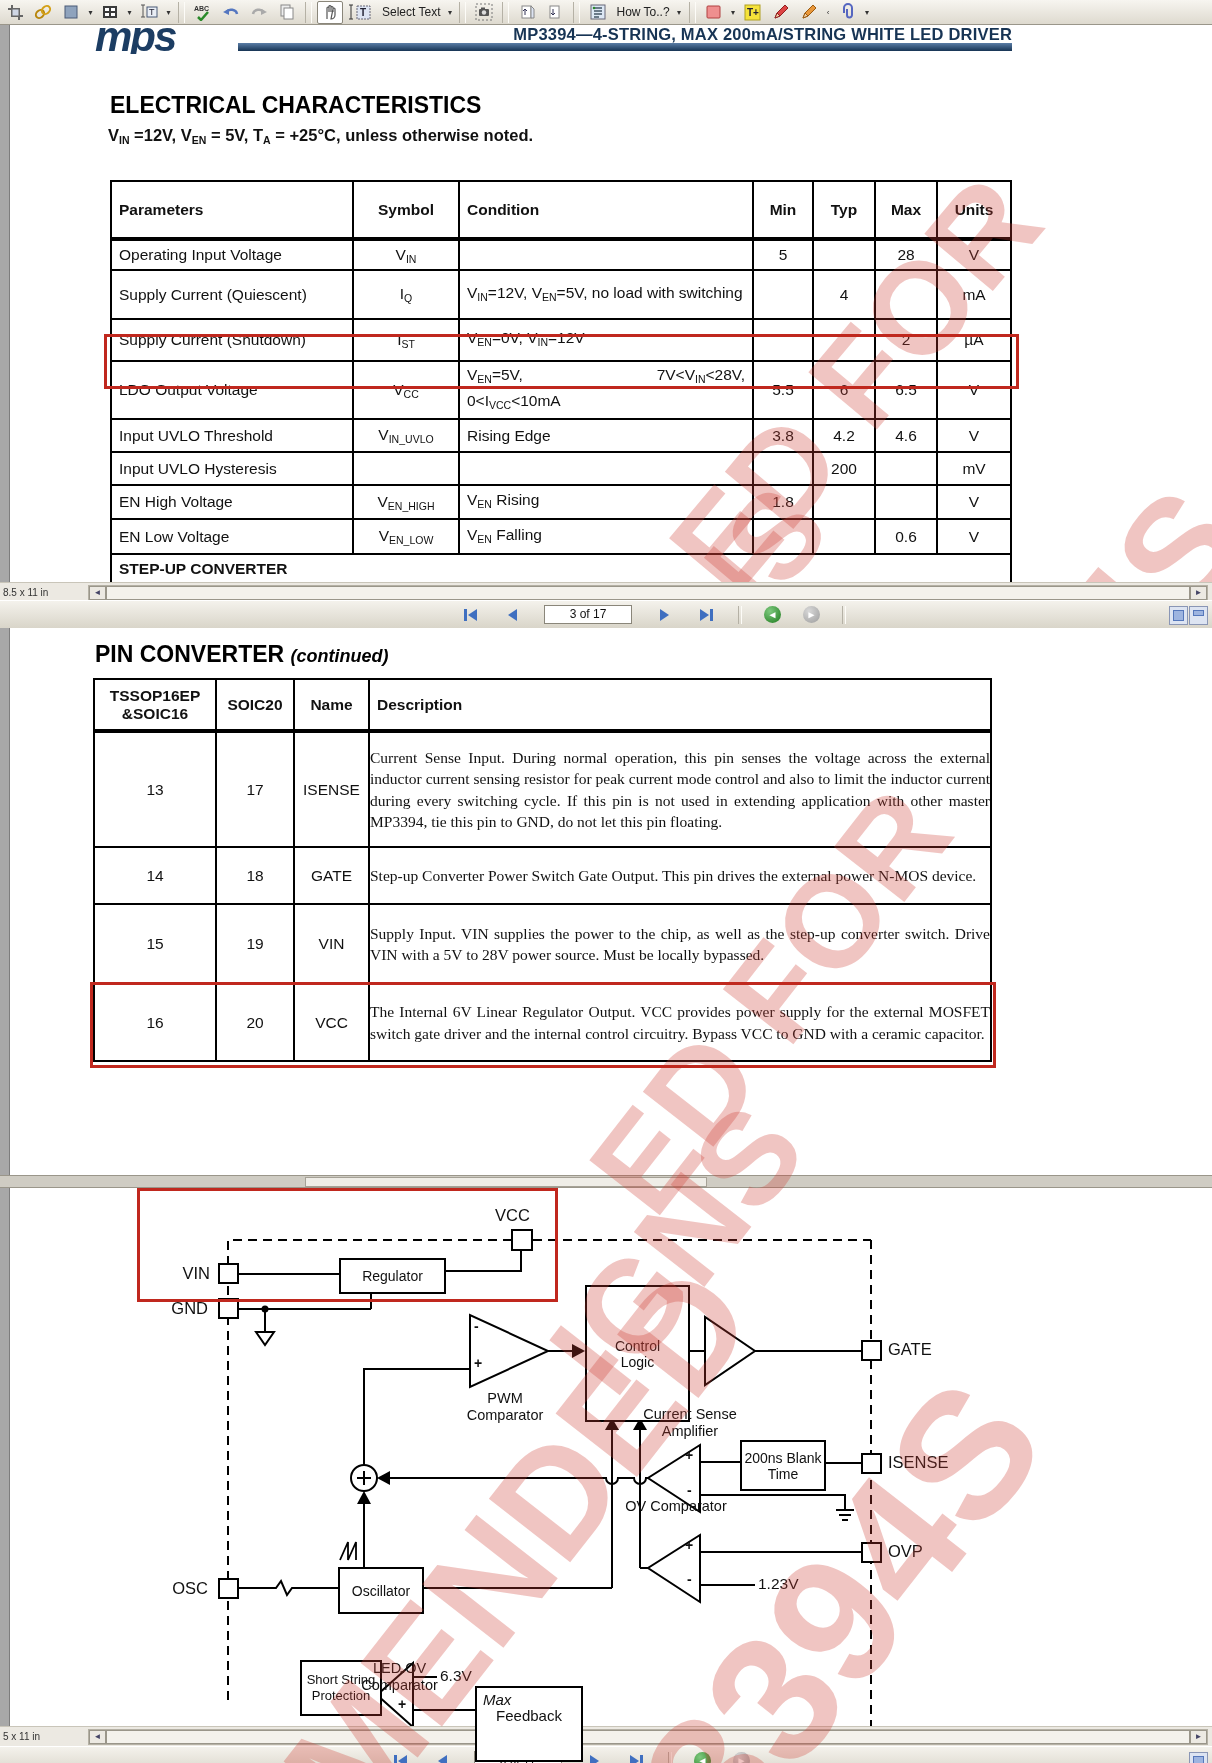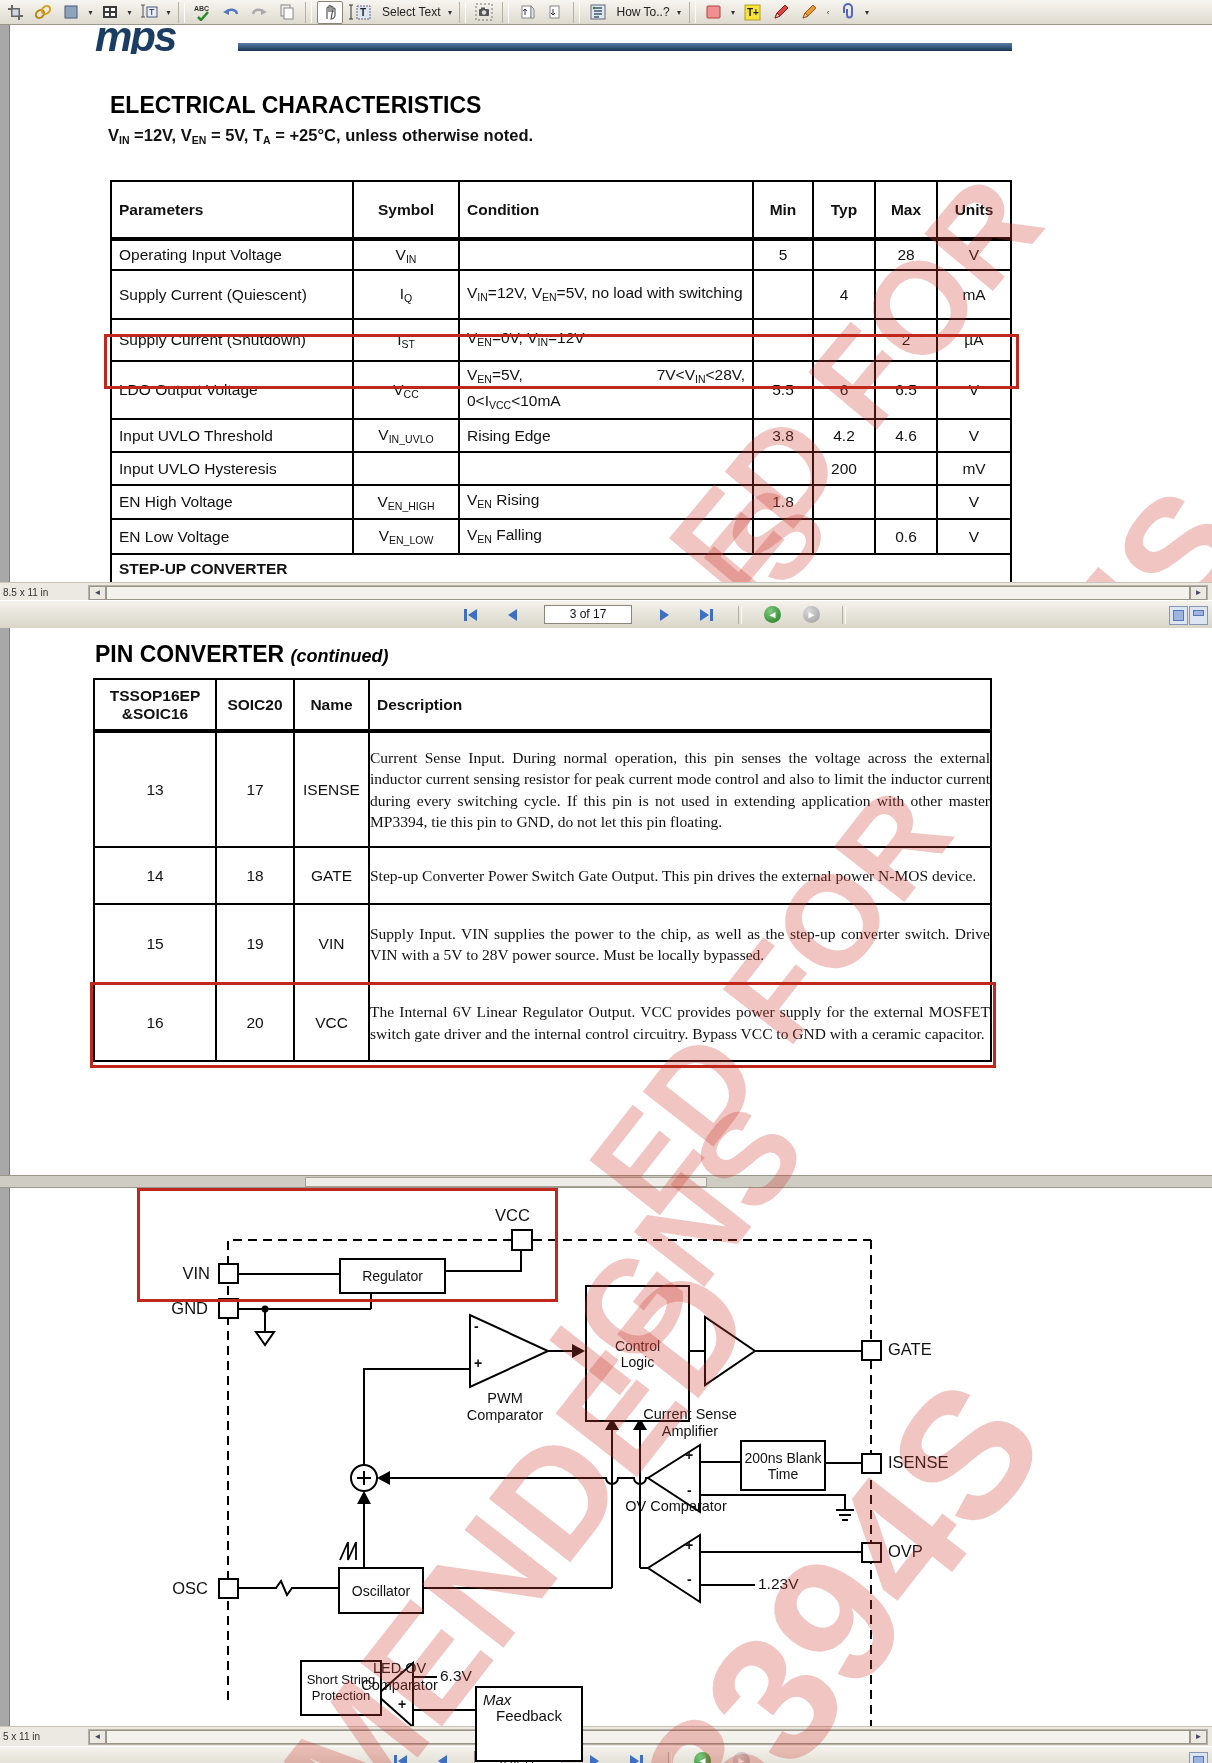--- a/index.html
+++ b/index.html
@@ -241,20 +241,21 @@
         <path d="M5,10 V5 a4,4 0 0 1 8,0 V12 a2.5,2.5 0 0 1 -5,0 V6" stroke="#5566c0" stroke-width="2" fill="none"></path>
       </svg>
     </span>
   <span class="tb-dd">▾</span>
 </div>
 
 <div class="w1-page">
   <div class="page-strip" style="top:0;height:557px;"></div>
 
   <div class="logo"><span>mps</span></div>
+  <div class="doc-title">MP3394—4-STRING, MAX 200mA/STRING WHITE LED DRIVER</div>
   <div class="doc-rule"></div>
 
   <div class="sec-title" style="left:110px;top:67px;">ELECTRICAL CHARACTERISTICS</div>
   <div class="sec-sub" style="left:108px;top:101px;">V<sub>IN</sub> =12V, V<sub>EN</sub> = 5V, T<sub>A</sub> = +25°C, unless otherwise noted.</div>
 
   <table class="doc elec">
     <colgroup>
         <col class="c1">
         <col class="c2">
         <col class="c3">

